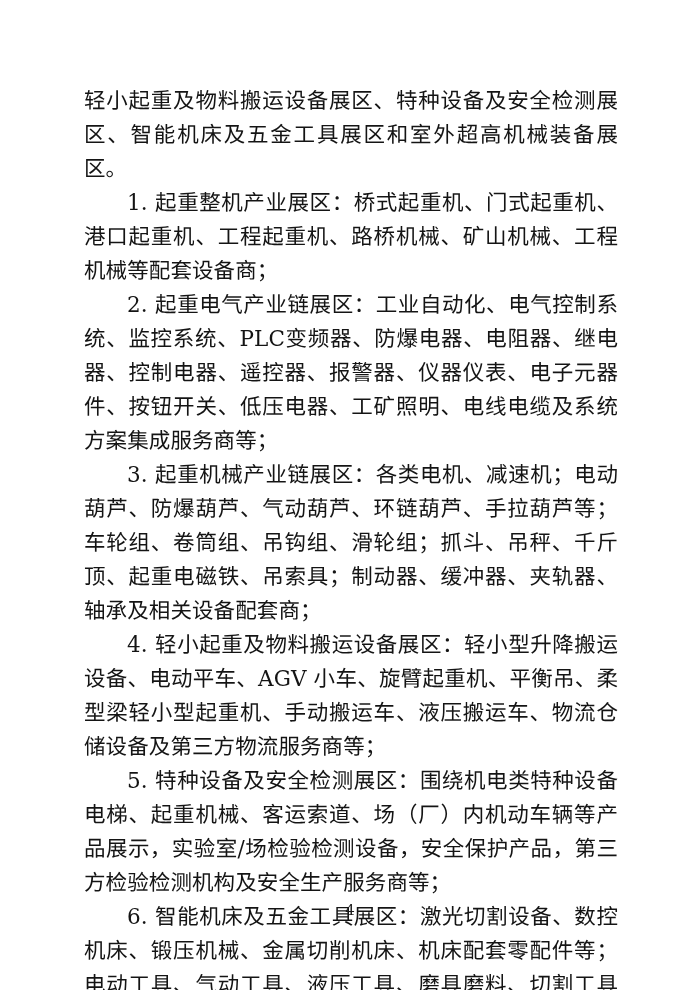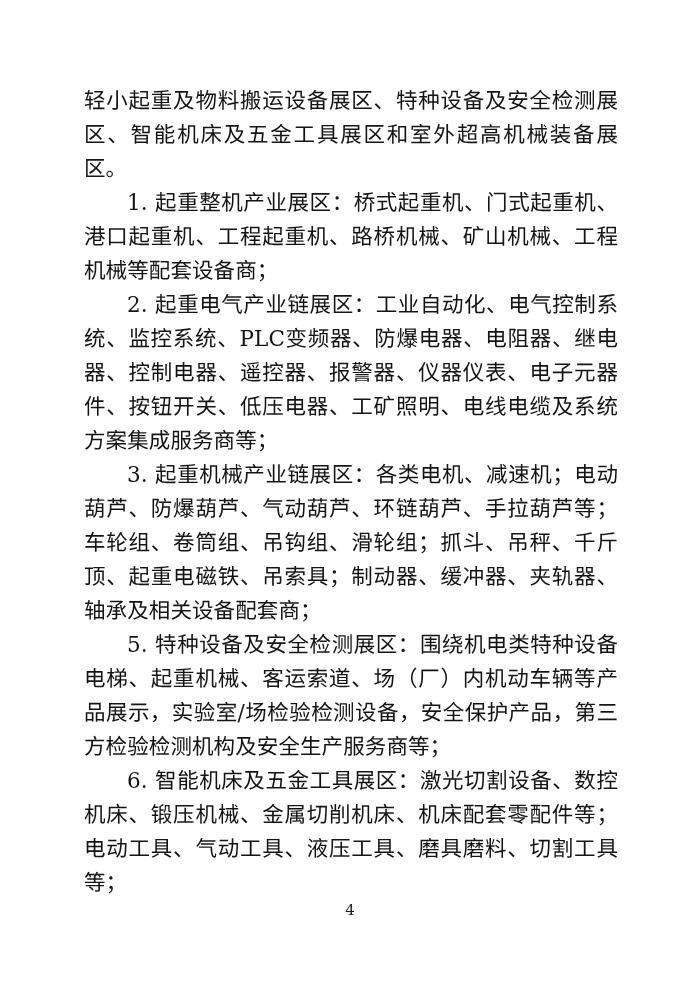--- a/index.html
+++ b/index.html
@@ -83,20 +83,21 @@
   <div class="text-column">
 
     <p class="para para-intro">轻小起重及物料搬运设备展区、特种设备及安全检测展区、智能机床及五金工具展区和室外超高机械装备展区。</p>
 
     <p class="para para-item">1. 起重整机产业展区：桥式起重机、门式起重机、港口起重机、工程起重机、路桥机械、矿山机械、工程机械等配套设备商；</p>
 
     <p class="para para-item">2. 起重电气产业链展区：工业自动化、电气控制系统、监控系统、PLC变频器、防爆电器、电阻器、继电器、控制电器、遥控器、报警器、仪器仪表、电子元器件、按钮开关、低压电器、工矿照明、电线电缆及系统方案集成服务商等；</p>
 
     <p class="para para-item">3. 起重机械产业链展区：各类电机、减速机；电动葫芦、防爆葫芦、气动葫芦、环链葫芦、手拉葫芦等；车轮组、卷筒组、吊钩组、滑轮组；抓斗、吊秤、千斤顶、起重电磁铁、吊索具；制动器、缓冲器、夹轨器、轴承及相关设备配套商；</p>
 
+    <p class="para para-item">4. 轻小起重及物料搬运设备展区：轻小型升降搬运设备、电动平车、AGV 小车、旋臂起重机、平衡吊、柔型梁轻小型起重机、手动搬运车、液压搬运车、物流仓储设备及第三方物流服务商等；</p>
 
     <p class="para para-item">5. 特种设备及安全检测展区：围绕机电类特种设备电梯、起重机械、客运索道、场（厂）内机动车辆等产品展示，实验室/场检验检测设备，安全保护产品，第三方检验检测机构及安全生产服务商等；</p>
 
     <p class="para para-item">6. 智能机床及五金工具展区：激光切割设备、数控机床、锻压机械、金属切削机床、机床配套零配件等；电动工具、气动工具、液压工具、磨具磨料、切割工具等；</p>
 
   </div>
 
   <div class="page-number">4</div>
 
 </div>

